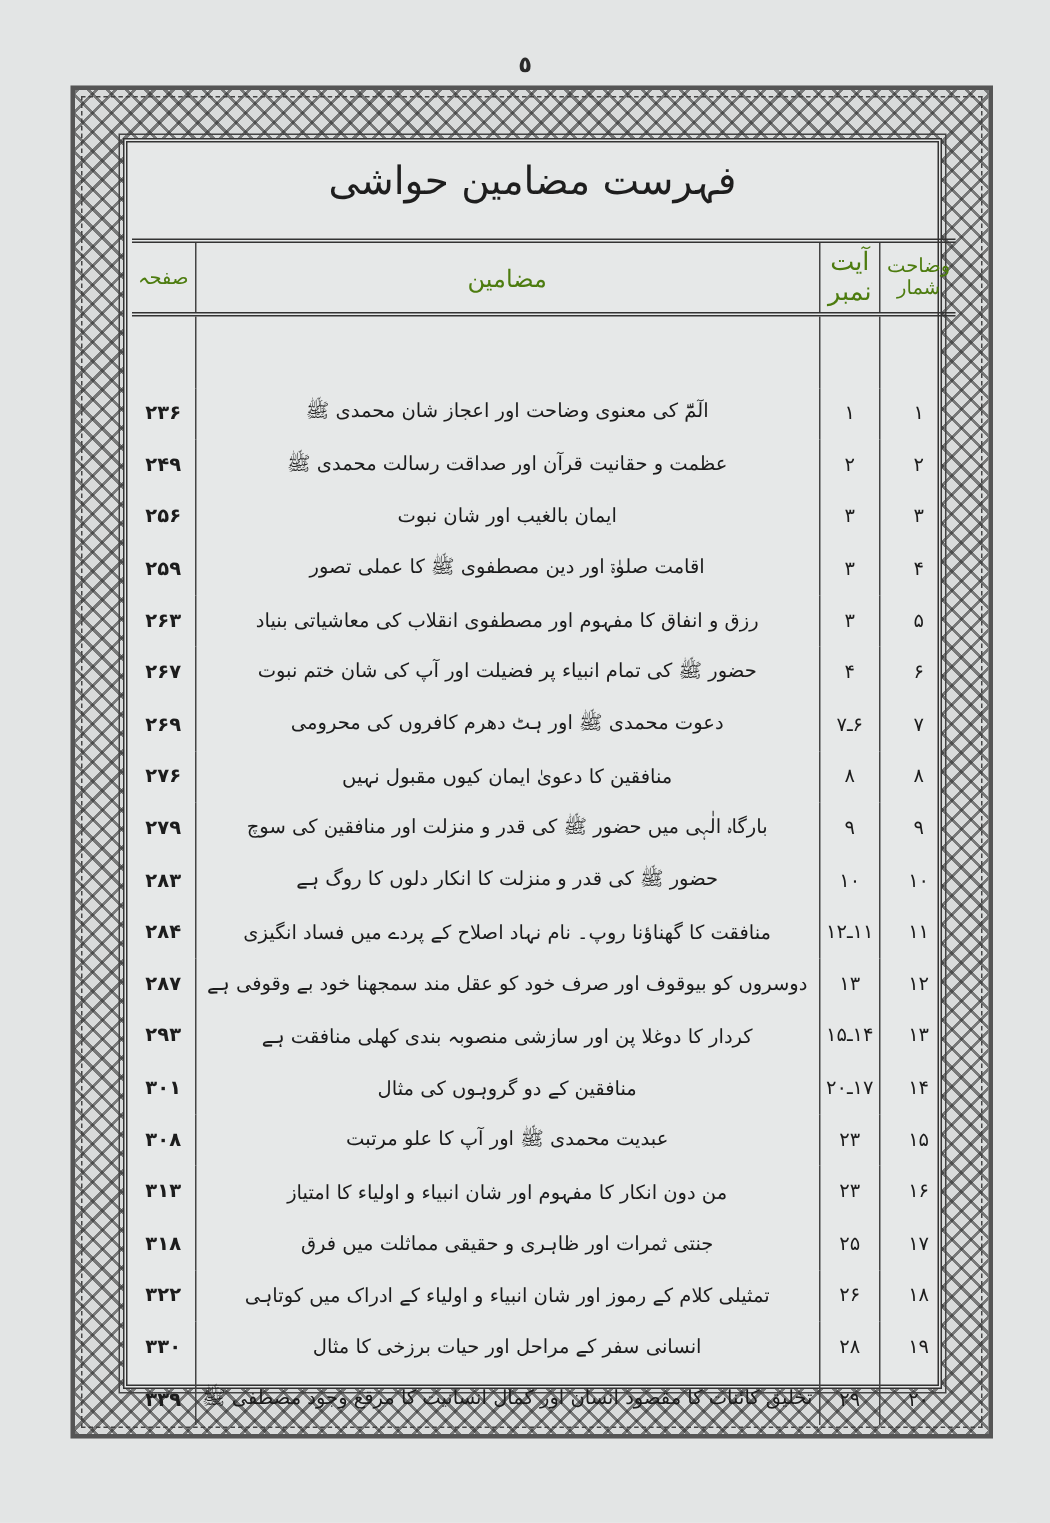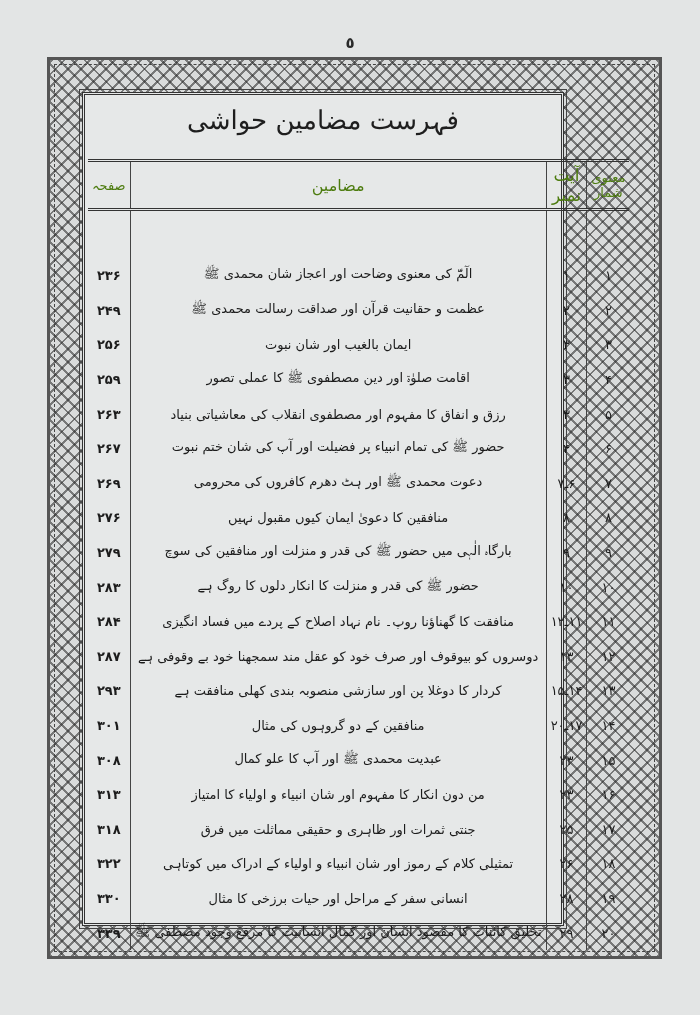--- a/index.html
+++ b/index.html
@@ -23,21 +23,21 @@
       repeating-linear-gradient(45deg, rgba(40,40,40,0.55) 0 2px, transparent 2px 9px),
       repeating-linear-gradient(-45deg, rgba(40,40,40,0.55) 0 2px, transparent 2px 9px),
       #d9dbdb;
   }
   .ornament::after {
     content: ""; position: absolute; inset: 4px;
     border: 1px dashed #444;
     pointer-events: none;
   }
   .frame {
-    position: absolute; left: 82px; top: 92px; width: 482px; height: 834px;
+    position: absolute; left: 82px; top: 92px; width: 546px; height: 834px;
     box-sizing: border-box;
     background: #e6e8e8;
     border: 3px double #333;
     outline: 1px solid #444; outline-offset: 2px;
   }
   .title {
     position: absolute; top: 10px; left: 0; right: 0;
     text-align: center; font-size: 26px; color: #1e1e1e;
     direction: rtl;
     font-family: "DejaVu Serif", serif;
@@ -75,21 +75,21 @@
 <div class="page-number">٥</div>
 
 <div class="ornament"></div>
 
 <div class="frame">
   <div class="title">فہرست مضامین حواشی</div>
 
   <table class="toc">
     <thead>
       <tr>
-        <th class="c-serial">معنوی شمار</th>
+        <th class="c-serial">وضاحت شمار</th>
         <th class="c-verse">آیت نمبر</th>
         <th class="c-topic">مضامین</th>
         <th class="c-page">صفحہ</th>
       </tr>
       <tr class="spacer-row">
           <td></td>
           <td></td>
           <td></td>
           <td></td>
         </tr>
@@ -175,21 +175,21 @@
   </tr>
         <tr>
     <td class="serial">۱۴</td>
     <td class="verse">۱۷ـ۲۰</td>
     <td class="topic">منافقین کے دو گروہوں کی مثال</td>
     <td class="pg">۳۰۱</td>
   </tr>
         <tr>
     <td class="serial">۱۵</td>
     <td class="verse">۲۳</td>
-    <td class="topic">عبدیت محمدی ﷺ اور آپ کا علو کمال</td>
+    <td class="topic">عبدیت محمدی ﷺ اور آپ کا علو مرتبت</td>
     <td class="pg">۳۰۸</td>
   </tr>
         <tr>
     <td class="serial">۱۶</td>
     <td class="verse">۲۳</td>
     <td class="topic">من دون انکار کا مفہوم اور شان انبیاء و اولیاء کا امتیاز</td>
     <td class="pg">۳۱۳</td>
   </tr>
         <tr>
     <td class="serial">۱۷</td>

